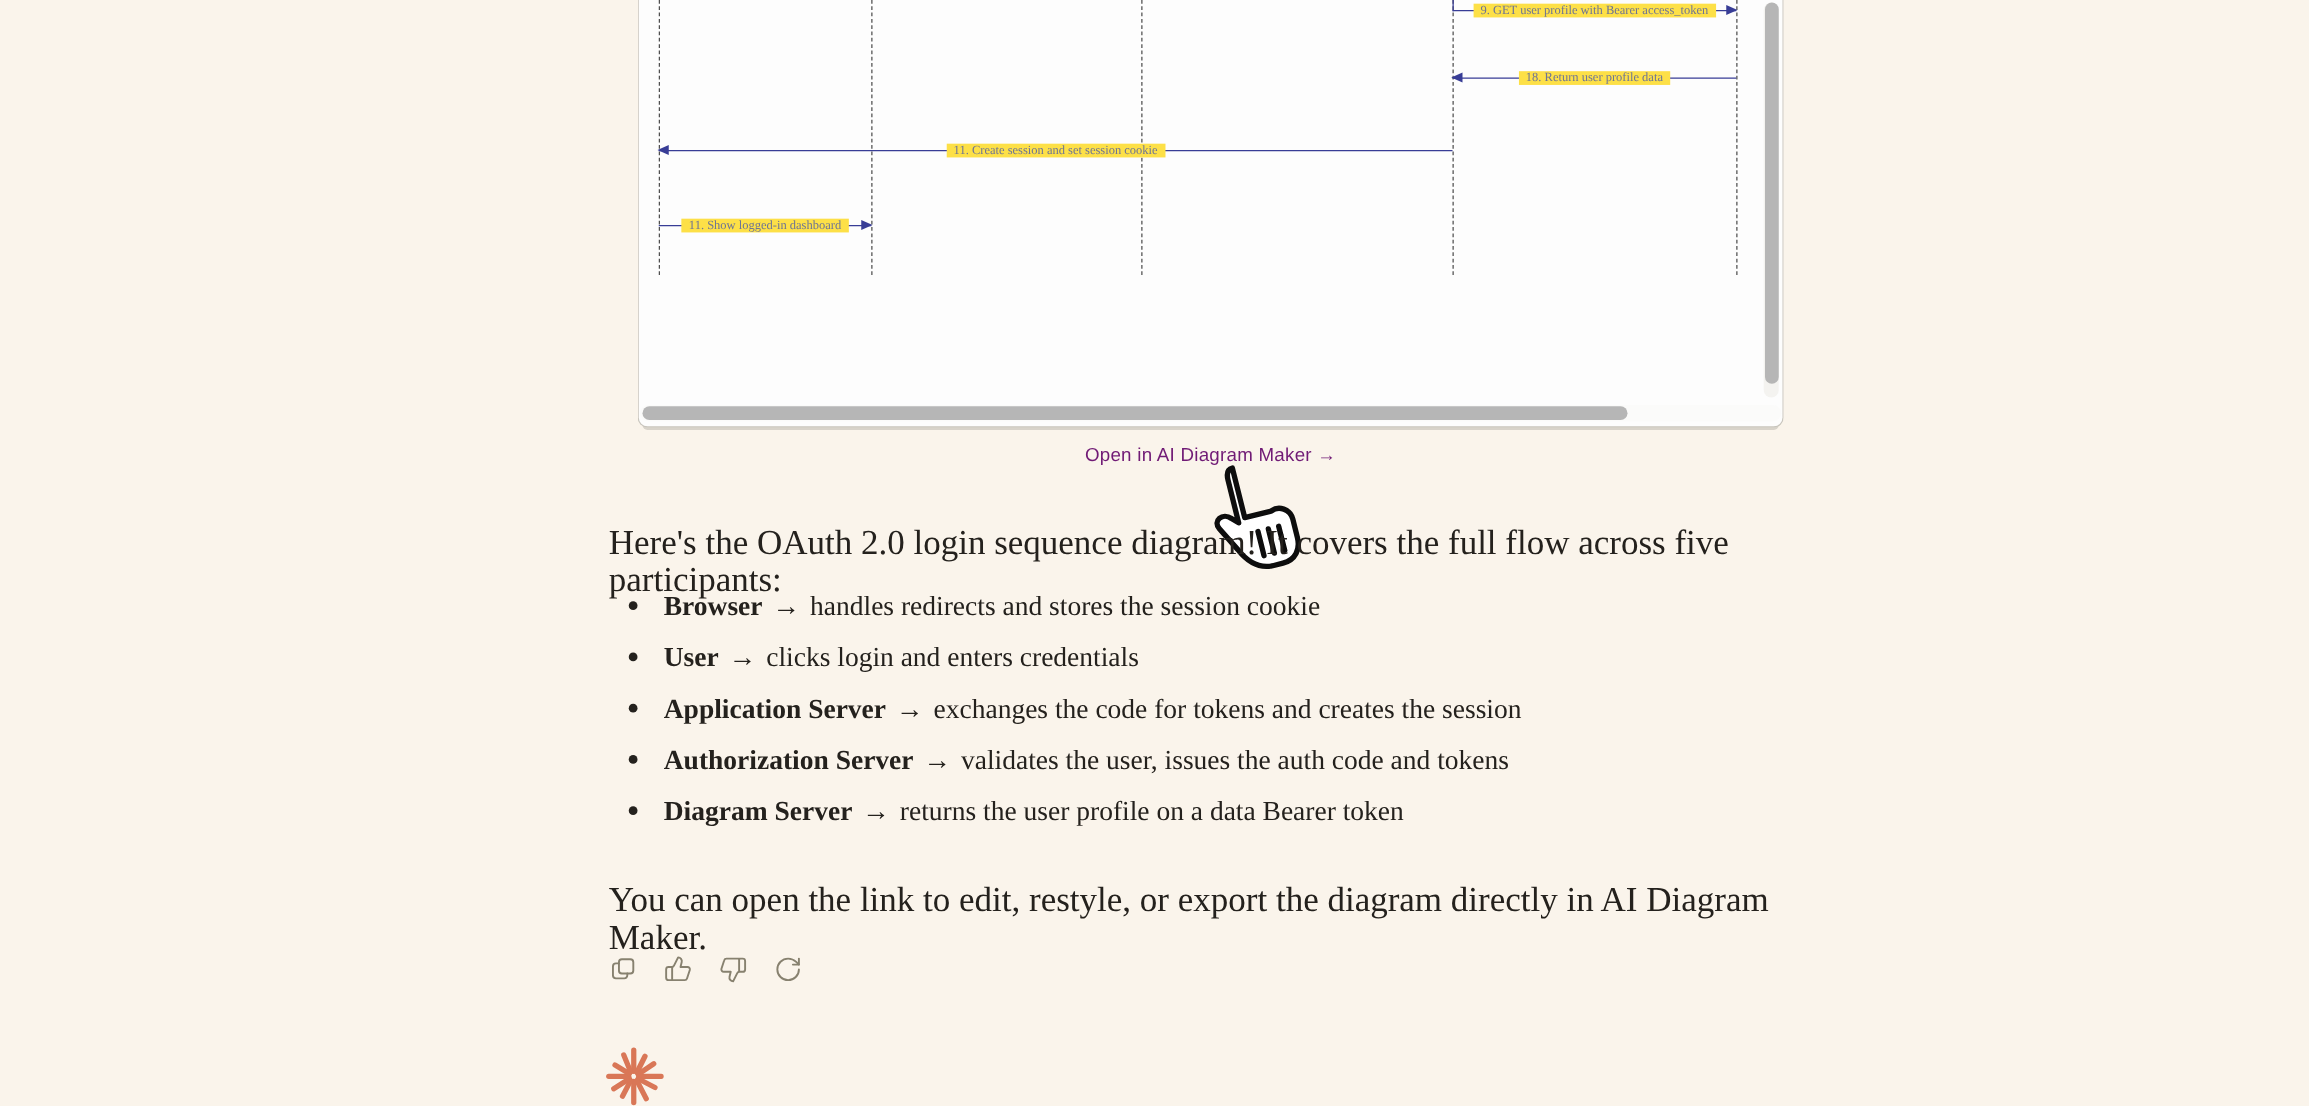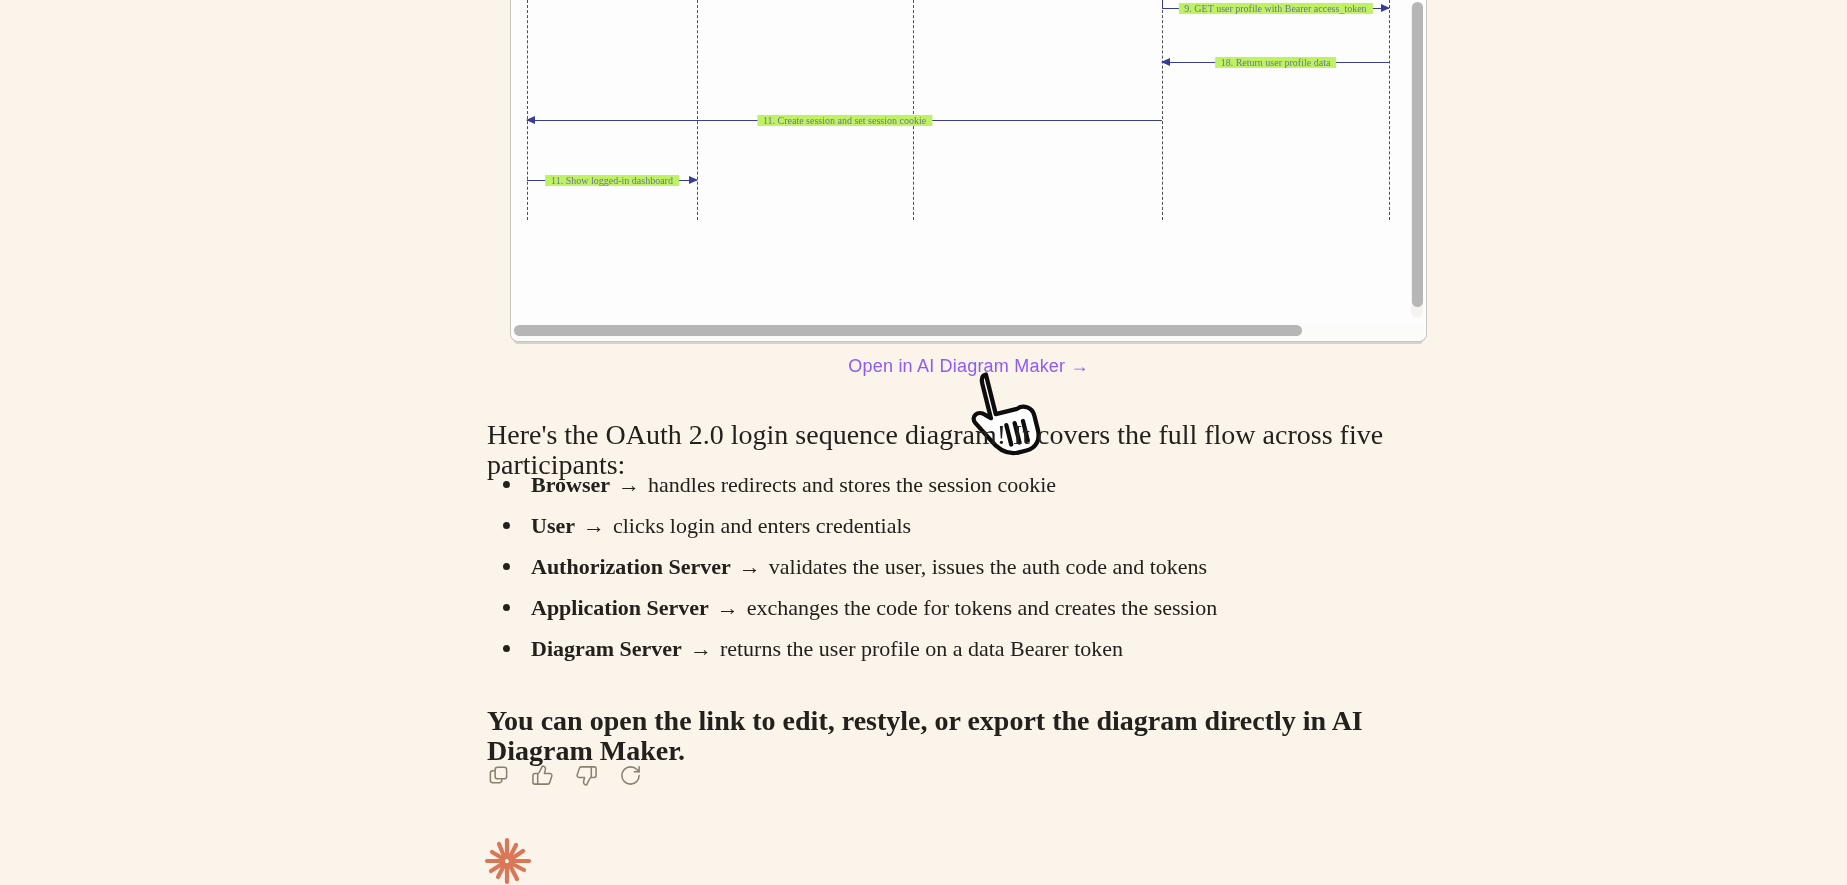--- a/index.html
+++ b/index.html
@@ -12,46 +12,46 @@
     position:absolute; left:510px; top:0; width:917px; height:342px;
     background:#fdfdfd; border:1px solid #c8c5bd; border-top:none;
     border-radius:0 0 8px 8px;
     box-shadow:0 6px 0 -4px #d8d3ca;
   }
   .lifeline { position:absolute; top:0; width:0; border-left:1.5px dashed #4f4f4f; height:220px; }
   .msg { position:absolute; height:0; }
   .msg-line { position:absolute; left:0; right:0; top:0; border-top:1.5px solid #383d96; }
   .msg-label {
     position:absolute; left:50%; top:1px; transform:translate(-50%,-55%);
-    background:#bef264; padding:0 6px; white-space:nowrap;
+    background:#fde047; padding:0 6px; white-space:nowrap;
     font-size:10px; color:#6e7494; font-family:"Liberation Serif","DejaVu Serif",serif;
   }
   .ah { position:absolute; width:0; height:0; top:-4.5px; border-top:4.5px solid transparent; border-bottom:4.5px solid transparent; }
   .ah-right { right:-1px; border-left:9px solid #383d96; }
   .ah-left  { left:-1px;  border-right:9px solid #383d96; }
   .stub { position:absolute; width:0; border-left:1.5px solid #383d96; }
   .vscroll-track { position:absolute; right:3px; top:2px; width:12px; height:316px; background:#f4f3f0; border-radius:6px; }
   .vscroll-thumb { position:absolute; left:0.5px; top:0; width:11px; height:305px; background:#b6b6b6; border-radius:6px; }
   .hscroll-track { position:absolute; left:1px; right:1px; bottom:4px; height:13px; background:#fbfbfa; border-radius:7px; }
   .hscroll-thumb { position:absolute; left:2px; top:1px; width:788px; height:11px; background:#b6b6b6; border-radius:6px; }
 
   
   .open-link-row { position:absolute; left:510px; top:356px; width:917px; text-align:center; }
   .open-link {
-    font-family:"Liberation Sans","DejaVu Sans",sans-serif; font-size:18px; font-weight:500;
-    color:#8b5cf6; text-decoration:none; cursor:pointer; letter-spacing:0.2px;
+    font-family:"Liberation Sans","DejaVu Sans",sans-serif; font-size:15px; font-weight:500;
+    color:#701a75; text-decoration:none; cursor:pointer; letter-spacing:0.2px;
   }
 
   
   .cursor { position:absolute; left:952px; top:368px; width:100px; height:95px; pointer-events:none; }
 
   
   .msg-text { position:absolute; left:487px; font-size:28px; line-height:30px; }
   .intro { top:420px; width:930px; }
-  .outro { top:706px; width:930px;font-weight:bold; }
+  .outro { top:706px; width:930px; }
   .bullets { position:absolute; left:487px; top:472px; list-style:none; }
   .bullets li { position:relative; padding-left:44px; margin-bottom:16px; font-size:22px; line-height:25px; white-space:nowrap; }
   .dot { position:absolute; left:16px; top:9px; width:7px; height:7px; border-radius:50%; background:#24211d; }
   .term { font-weight:700; }
   .barrow { margin:0 8px; }
 
   
   .actions { position:absolute; left:487px; top:764px; display:flex; gap:21px; }
   .abtn { width:23px; height:23px; background:none; border:none; padding:0; cursor:pointer; color:#87816f; }
   .abtn svg { display:block; width:23px; height:23px; stroke:#87816f; stroke-width:1.6; fill:none; stroke-linecap:round; stroke-linejoin:round; }
@@ -119,24 +119,24 @@
   <p class="msg-text intro">Here's the OAuth 2.0 login sequence diagram! It covers the full flow across five participants:</p>
 
   <ul class="bullets">
     <li>
       <span class="dot"></span><span class="term">Browser</span><span class="barrow">→</span><span>handles redirects and stores the session cookie</span>
     </li>
     <li>
       <span class="dot"></span><span class="term">User</span><span class="barrow">→</span><span>clicks login and enters credentials</span>
     </li>
     <li>
-      <span class="dot"></span><span class="term">Authorization Server</span><span class="barrow">→</span><span>validates the user, issues the auth code and tokens</span>
+      <span class="dot"></span><span class="term">Application Server</span><span class="barrow">→</span><span>exchanges the code for tokens and creates the session</span>
     </li>
     <li>
-      <span class="dot"></span><span class="term">Application Server</span><span class="barrow">→</span><span>exchanges the code for tokens and creates the session</span>
+      <span class="dot"></span><span class="term">Authorization Server</span><span class="barrow">→</span><span>validates the user, issues the auth code and tokens</span>
     </li>
     <li>
       <span class="dot"></span><span class="term">Diagram Server</span><span class="barrow">→</span><span>returns the user profile on a data Bearer token</span>
     </li>
   </ul>
 
   <p class="msg-text outro">You can open the link to edit, restyle, or export the diagram directly in AI Diagram Maker.</p>
 
   <div class="actions">
     <button class="abtn" title="">

